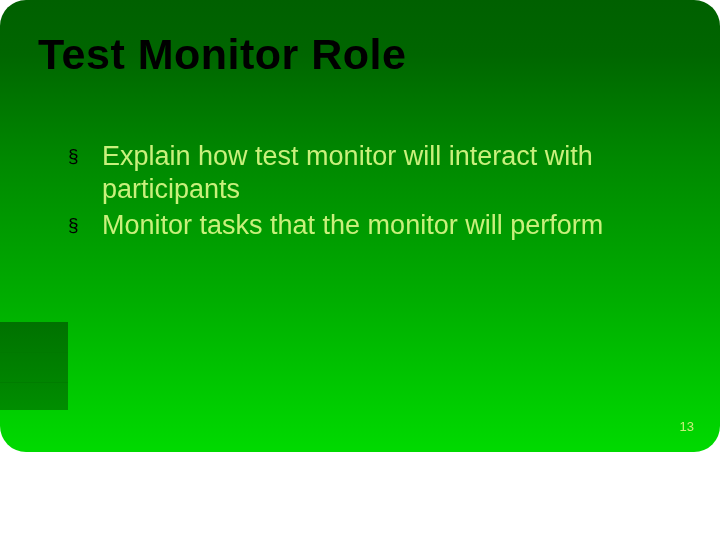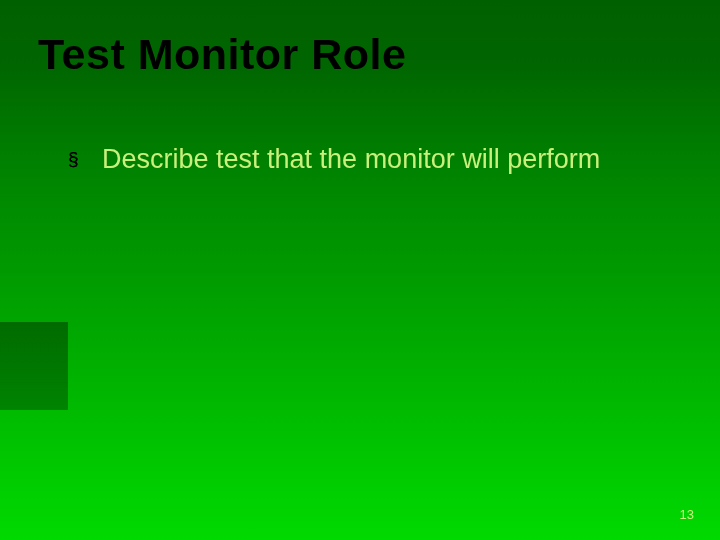--- a/index.html
+++ b/index.html
@@ -1,31 +1,32 @@
 <!DOCTYPE html>
 <html><head>
   <meta charset="utf-8">
   <style>
     * { margin: 0; padding: 0; box-sizing: border-box; }
     html, body { width: 720px; height: 540px; overflow: hidden; }
     .slide {
       width: 720px;
-      height: 540px;
+      height: 452px;
       background: linear-gradient(180deg,
         #006000 0%,
         #006600 12%,
         #007200 20%,
         #008800 35%,
         #009a00 50%,
         #00ac00 65%,
         #00c000 80%,
         #00d000 92%,
         #00da00 100%);
       position: relative;
       font-family: Arial, Helvetica, sans-serif;
+      border-radius: 26px;
     }
     .title {
       position: absolute;
       top: 30px;
       left: 38px;
       font-family: "Arial Black", Arial, sans-serif;
       font-weight: 900;
       font-size: 43px;
       color: #000000;
       letter-spacing: 0.5px;
@@ -84,24 +85,25 @@
 <body>
 
 <div class="slide">
 
   <h1 class="title">Test Monitor Role</h1>
 
   <div class="body">
     <ul class="list">
       <li class="item">
         <span class="bullet">§</span>
+        <span>Explain how test monitor will interact with participants</span>
       </li>
       <li class="item">
         <span class="bullet">§</span>
-        <span>Describe test that the monitor will perform</span>
+        <span>Monitor tasks that the monitor will perform</span>
       </li>
     </ul>
   </div>
 
   <div class="accent-bar"></div>
   <div class="accent-line" style="top:352px"></div>
   <div class="accent-line" style="top:382px"></div>
 
   <div class="page-number">13</div>
 

